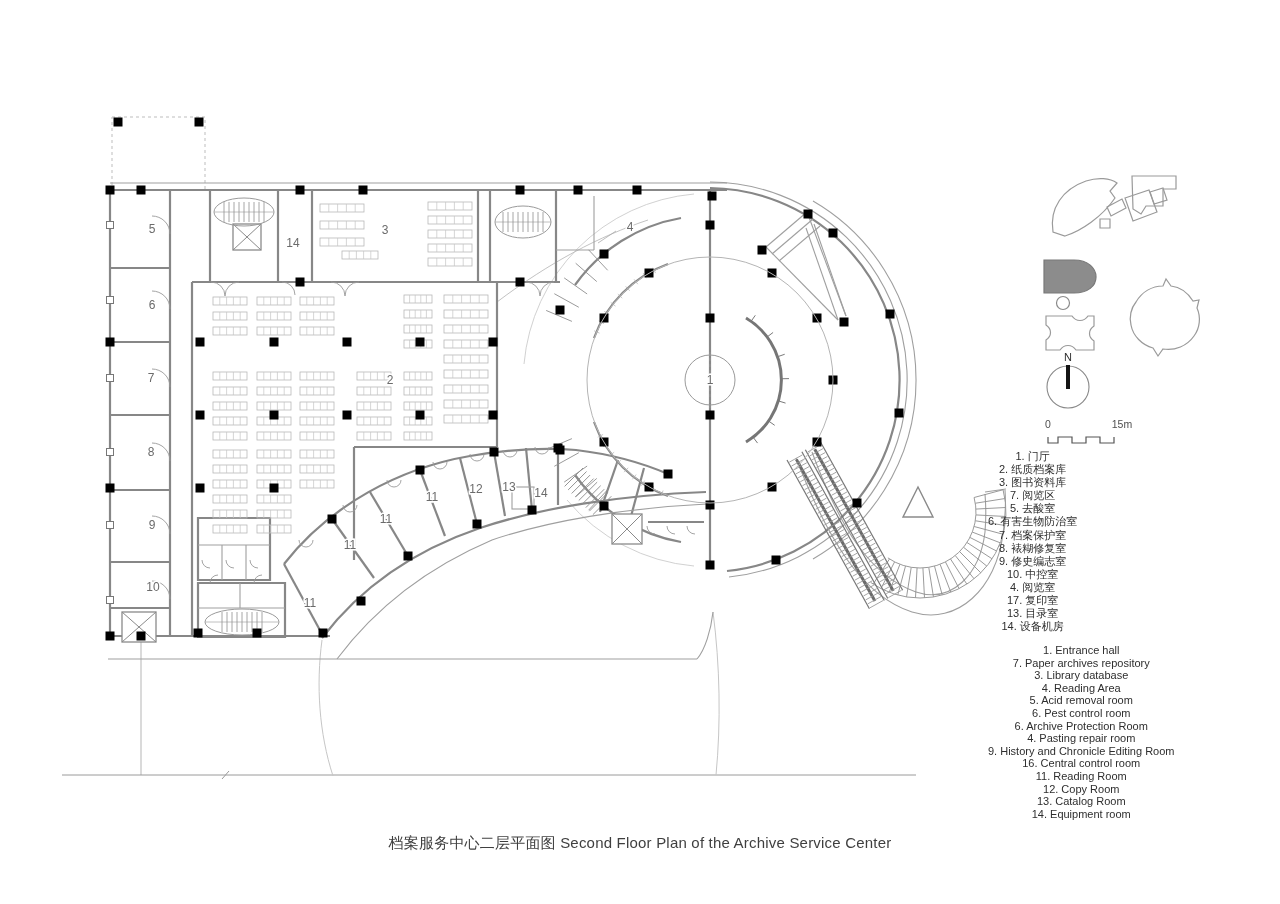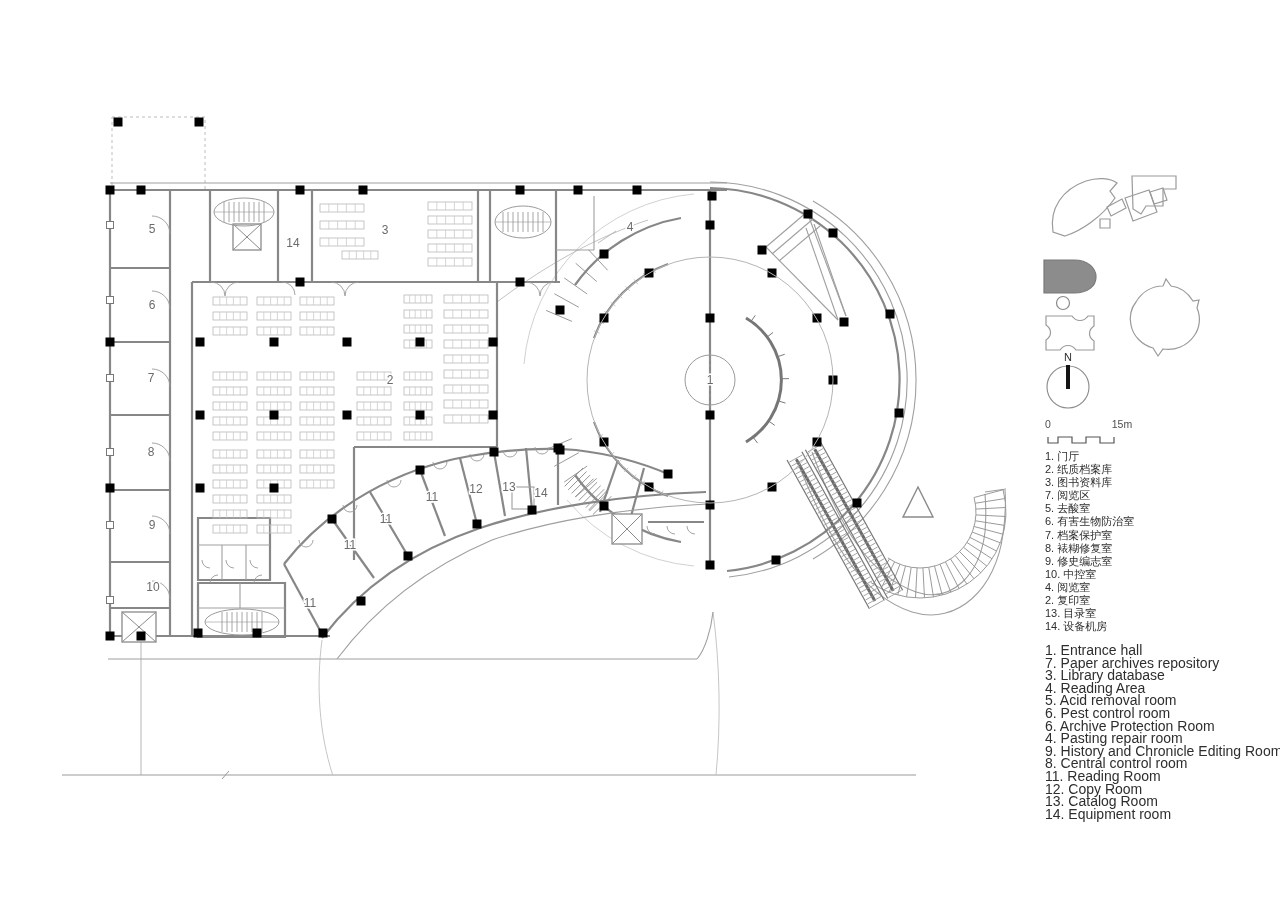--- a/index.html
+++ b/index.html
@@ -3,23 +3,23 @@
 <meta charset="utf-8">
 <style>
   html,body{margin:0;padding:0;background:#fff;}
   .stage{position:relative;width:1280px;height:904px;background:#fff;overflow:hidden;
          font-family:"Liberation Sans","DejaVu Sans",sans-serif;}
   svg{position:absolute;left:0;top:0;}
   .room-label{font:12px "Liberation Sans","DejaVu Sans",sans-serif;fill:#6b6b6b;text-anchor:middle;
               paint-order:stroke;stroke:#ffffff;stroke-width:3px;}
   .compass-label{font:11px "Liberation Sans","DejaVu Sans",sans-serif;fill:#2f2f2f;text-anchor:middle;}
   .scale-label{font:10.5px "Liberation Sans","DejaVu Sans",sans-serif;fill:#4f4f4f;text-anchor:middle;}
-  .legend{position:absolute;left:1045px;color:#2e2e2e;}
+  .legend{position:absolute;left:988px;color:#2e2e2e;text-align:center;}
   .legend-zh{top:450px;font-size:11px;line-height:13.1px;}
-  .legend-en{top:644px;font-size:14px;line-height:12.6px;}
+  .legend-en{top:644px;font-size:11px;line-height:12.6px;}
   .legend-item{white-space:nowrap;}
   .drawing-title{position:absolute;left:0;top:834px;width:1280px;text-align:center;
                  font-size:15px;color:#3f3f3f;letter-spacing:.2px;}
 </style>
 </head>
 <body>
 
 <div class="stage">
 
   <svg id="plan-svg" width="1280" height="904" viewBox="0 0 1280 904">
@@ -830,34 +830,35 @@
       <div class="legend-item">2. 纸质档案库</div>
       <div class="legend-item">3. 图书资料库</div>
       <div class="legend-item">7. 阅览区</div>
       <div class="legend-item">5. 去酸室</div>
       <div class="legend-item">6. 有害生物防治室</div>
       <div class="legend-item">7. 档案保护室</div>
       <div class="legend-item">8. 裱糊修复室</div>
       <div class="legend-item">9. 修史编志室</div>
       <div class="legend-item">10. 中控室</div>
       <div class="legend-item">4. 阅览室</div>
-      <div class="legend-item">2. 复印室</div>
+      <div class="legend-item">17. 复印室</div>
       <div class="legend-item">13. 目录室</div>
       <div class="legend-item">14. 设备机房</div>
     </div>
   <div class="legend legend-en">
       <div class="legend-item">1. Entrance hall</div>
       <div class="legend-item">7. Paper archives repository</div>
       <div class="legend-item">3. Library database</div>
       <div class="legend-item">4. Reading Area</div>
       <div class="legend-item">5. Acid removal room</div>
       <div class="legend-item">6. Pest control room</div>
       <div class="legend-item">6. Archive Protection Room</div>
       <div class="legend-item">4. Pasting repair room</div>
       <div class="legend-item">9. History and Chronicle Editing Room</div>
-      <div class="legend-item">8. Central control room</div>
+      <div class="legend-item">16. Central control room</div>
       <div class="legend-item">11. Reading Room</div>
       <div class="legend-item">12. Copy Room</div>
       <div class="legend-item">13. Catalog Room</div>
       <div class="legend-item">14. Equipment room</div>
     </div>
 
+  <div class="drawing-title">档案服务中心二层平面图 Second Floor Plan of the Archive Service Center</div>
 </div>
 
 </body></html>

